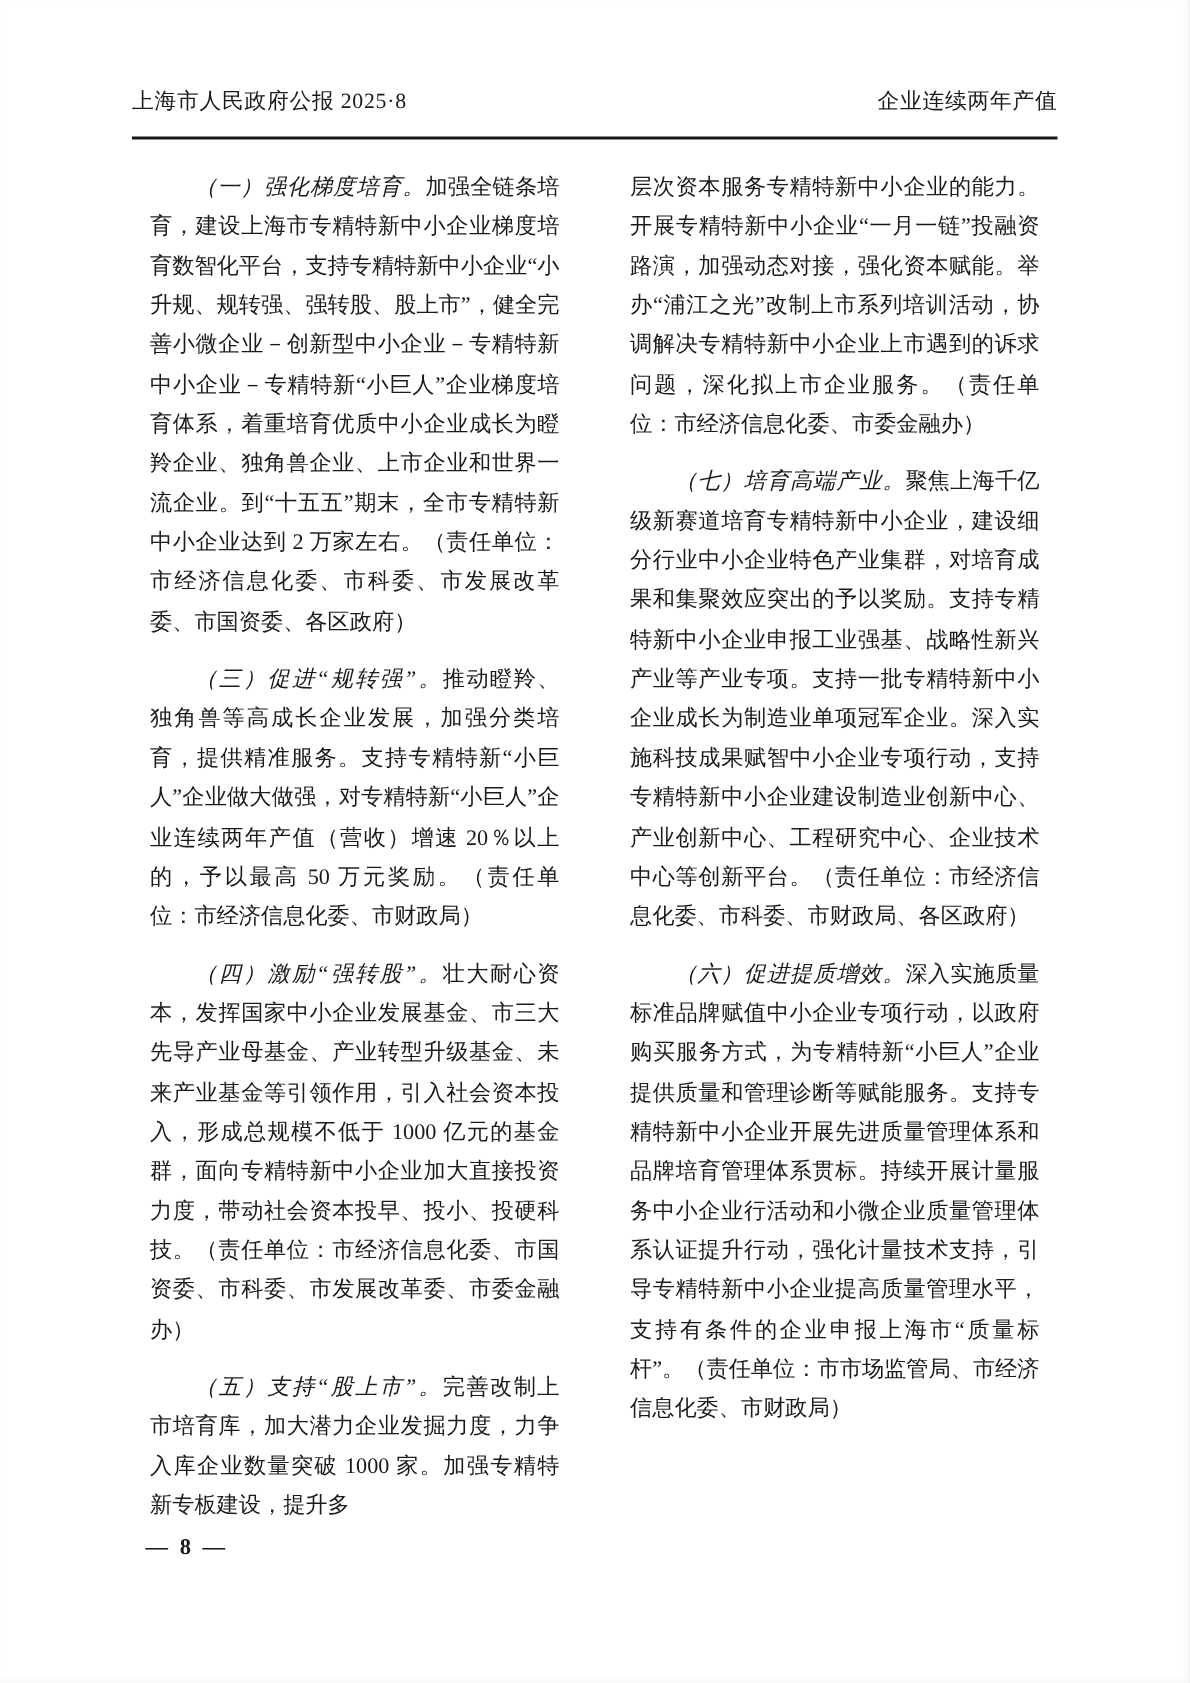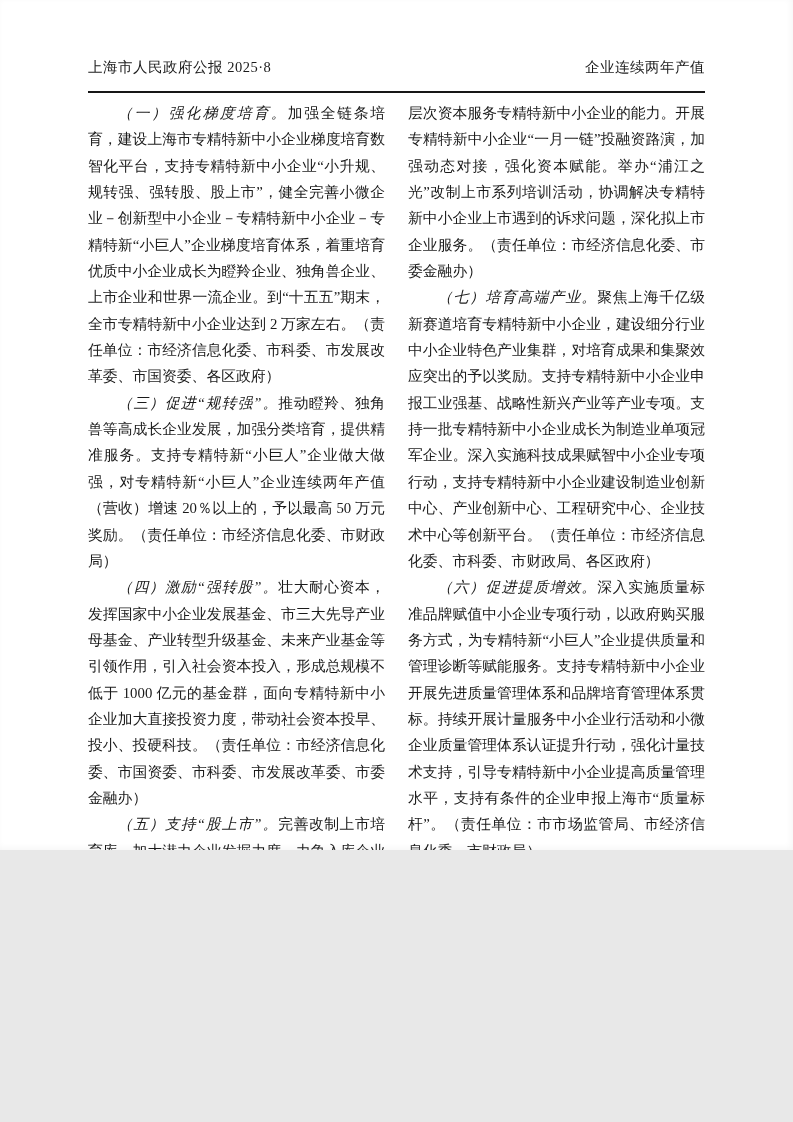--- a/index.html
+++ b/index.html
@@ -1,20 +1,20 @@
 <!DOCTYPE html>
 <html><head>
 <meta charset="utf-8">
 <style>
   html, body { margin: 0; padding: 0; }
   body { background: #e8e8e8; }
   .page {
     position: relative;
     width: 793px;
-    height: 850px;
+    height: 1122px;
     margin: 0 auto;
     background: #ffffff;
     color: #1a1a1a;
     font-family: "Liberation Serif", "DejaVu Serif", serif;
     overflow: hidden;
     box-shadow: inset -2px -2px 6px rgba(0,0,0,0.04);
   }
   .header {
     position: absolute;
     left: 88px;
@@ -36,21 +36,21 @@
     display: flex;
     gap: 23px;
   }
   .col {
     width: 297px;
     font-size: 14.8px;
     line-height: 26.35px;
     text-align: justify;
     text-justify: inter-ideograph;
   }
-  .col p { margin: 0; text-indent: 2em; }
+  .col p { margin: 12px; text-indent: 2em; }
   .col p.continuation { text-indent: 0; }
   .lead { font-style: italic; letter-spacing: 0.5px; }
   .section-heading {
     font-weight: bold;
     font-family: "Liberation Sans", "DejaVu Sans", sans-serif;
     letter-spacing: 1px;
   }
   .footer {
     position: absolute;
     left: 97px;

